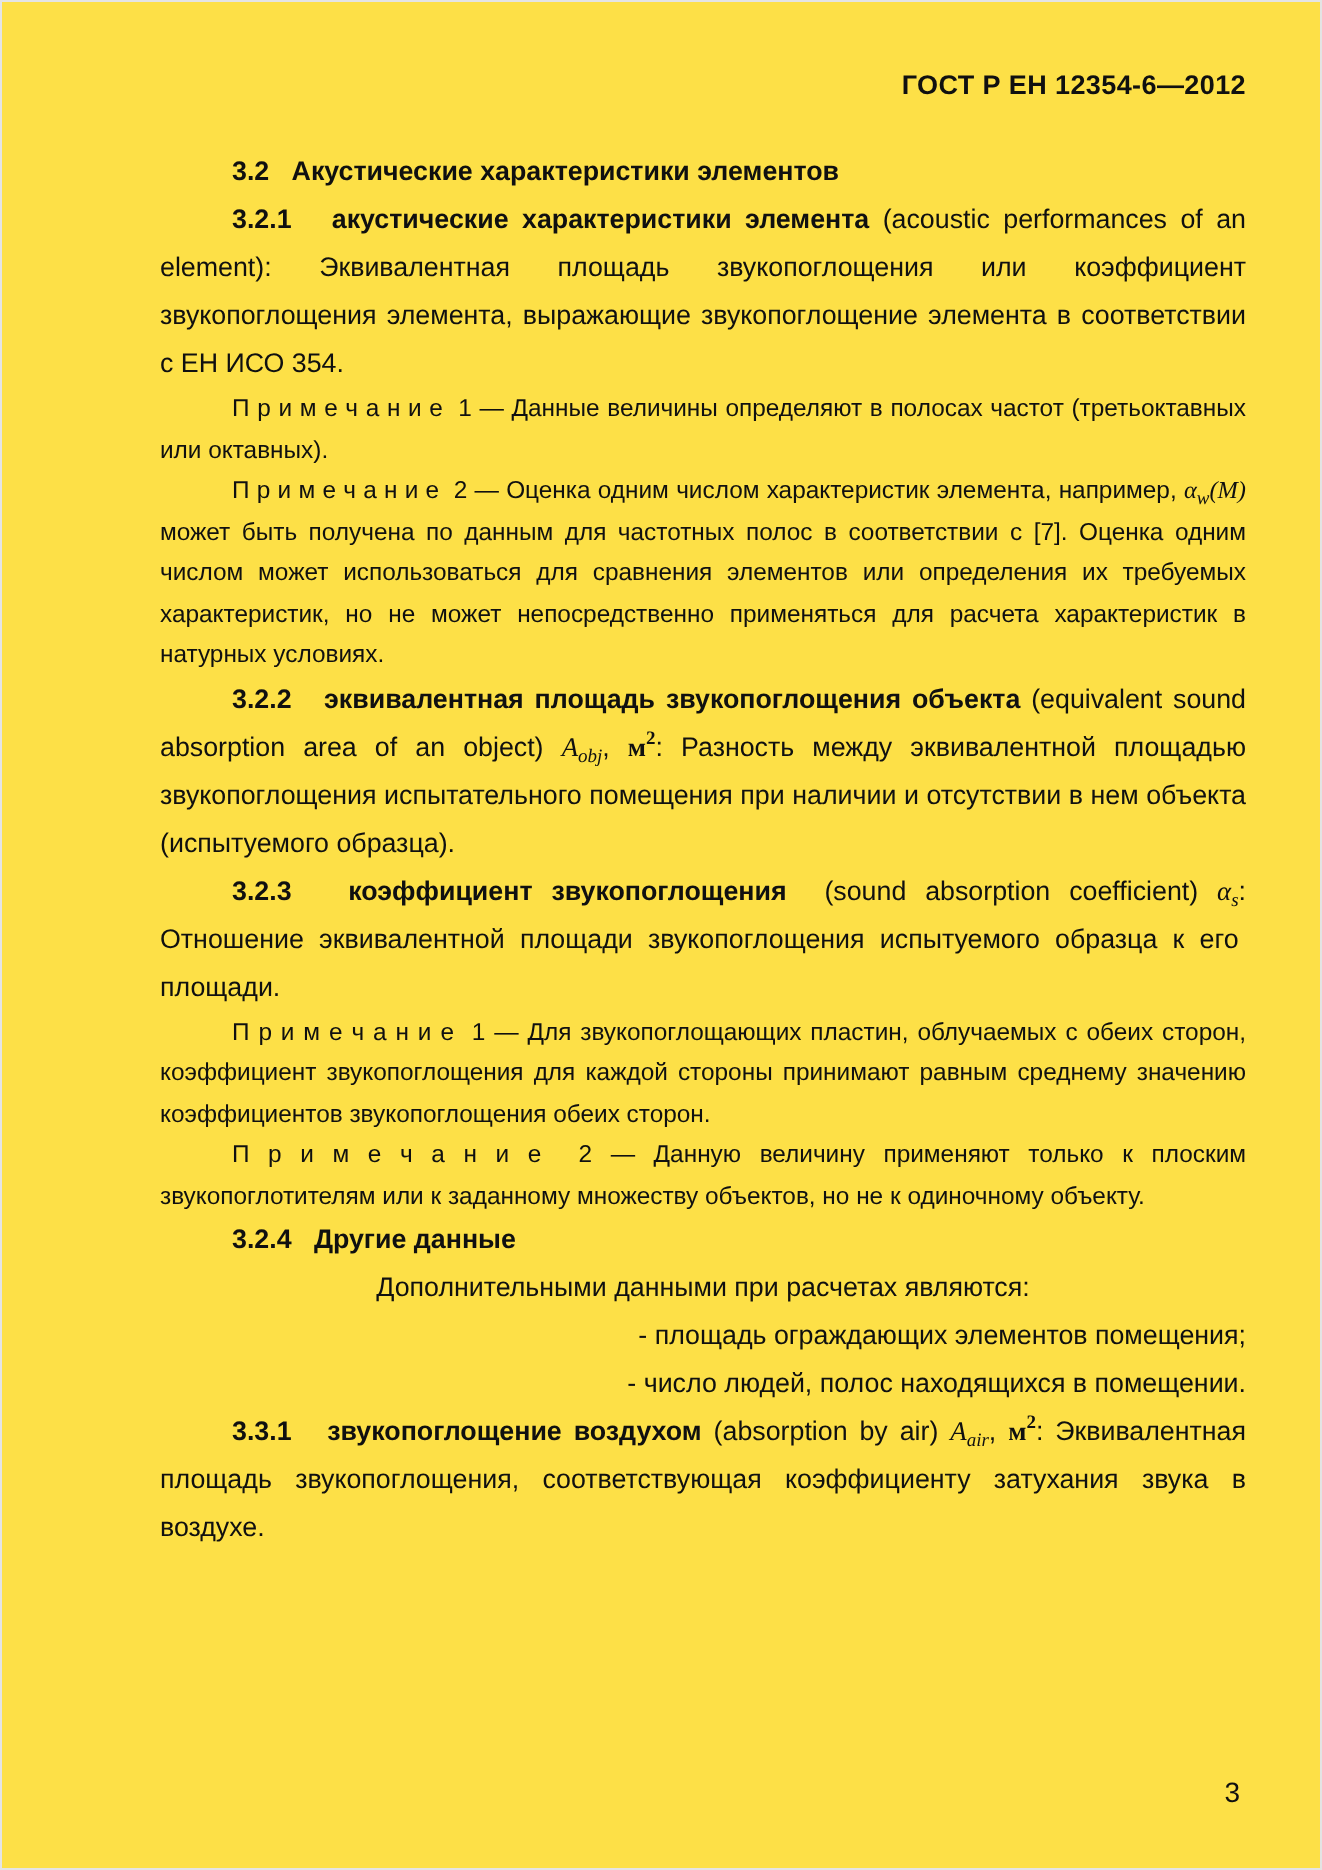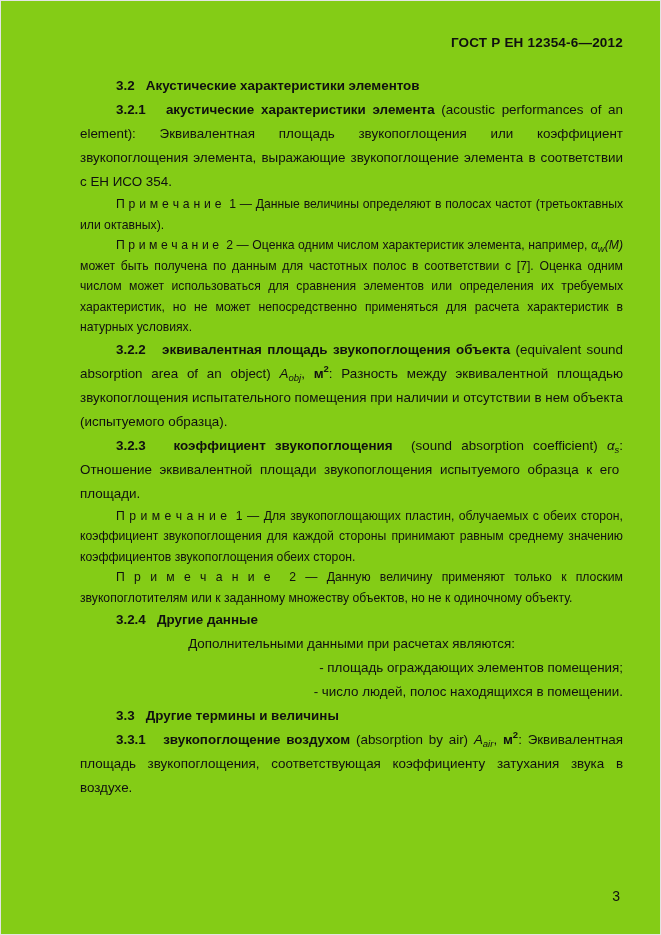--- a/index.html
+++ b/index.html
@@ -1,41 +1,41 @@
 <!DOCTYPE html>
 <html><head>
 <meta charset="utf-8">
 <style>
   * { box-sizing: border-box; }
   html, body { margin: 0; padding: 0; background: #ffffff; }
   .page {
     width: 661px;
     height: 935px;
-    background: #84cc16;
+    background: #fde047;
     border: 1px solid #e4e4e4;
     font-family: "Liberation Sans", "DejaVu Sans", sans-serif;
     color: #101010;
     position: relative;
     padding: 34px 37px 0 79px;
   }
   .doc-header {
     text-align: right;
     font-weight: 700;
     font-size: 13.5px;
     letter-spacing: 0.2px;
     margin-bottom: 24px;
     white-space: nowrap;
   }
   p { margin: 0; text-align: justify; }
   .t { font-size: 13.4px; line-height: 24px; }
   .n { font-size: 12.2px; line-height: 20.5px; }
   .ind { text-indent: 36px; }
   .b { font-weight: 700; }
   i { font-style: italic; }
-  .frm { white-space: nowrap; }
+  .frm { white-space: nowrap; font-family: Liberation Serif, serif; }
   sub { font-size: 9.5px; line-height: 0; vertical-align: -3px; font-style: italic; }
   sup { font-size: 9.5px; line-height: 0; vertical-align: 6px; }
   .list-item { text-align: right; padding-left: 7px; margin-left: 24px; }
   .intro { text-align: center; }
   .page-num {
     position: absolute;
     right: 40px;
     bottom: 30px;
     font-size: 14px;
   }
@@ -65,21 +65,20 @@
 
     <p class="n ind">П р и м е ч а н и е&nbsp;&nbsp;2&nbsp;— Данную величину применяют только к плоским звукопоглотителям или к заданному множеству объектов, но не к одиночному объекту.</p>
 
     <p class="t b ind">3.2.4&nbsp;&nbsp;&nbsp;Другие данные</p>
 
     <p class="t intro">Дополнительными данными при расчетах являются:</p>
 
     <p class="t list-item">- площадь ограждающих элементов помещения;</p>
     <p class="t list-item">- число людей, полос находящихся в помещении.</p>
 
-    <p class="t b ind">3.3&nbsp;&nbsp;&nbsp;Другие термины и величины</p>
 
     <p class="t ind"><span class="b">3.3.1&nbsp;&nbsp;&nbsp;звукопоглощение воздухом</span><span> (absorption by air)&nbsp;</span><span class="frm"><i>A</i><sub>air</sub></span><span>, </span><span class="b frm"><span>м</span><sup>2</sup></span><span>: Эквивалентная площадь звукопоглощения, соответствующая коэффициенту затухания звука в воздухе.</span></p>
 
   </div>
 
   <div class="page-num">3</div>
 
 </div>
 
 </body></html>

